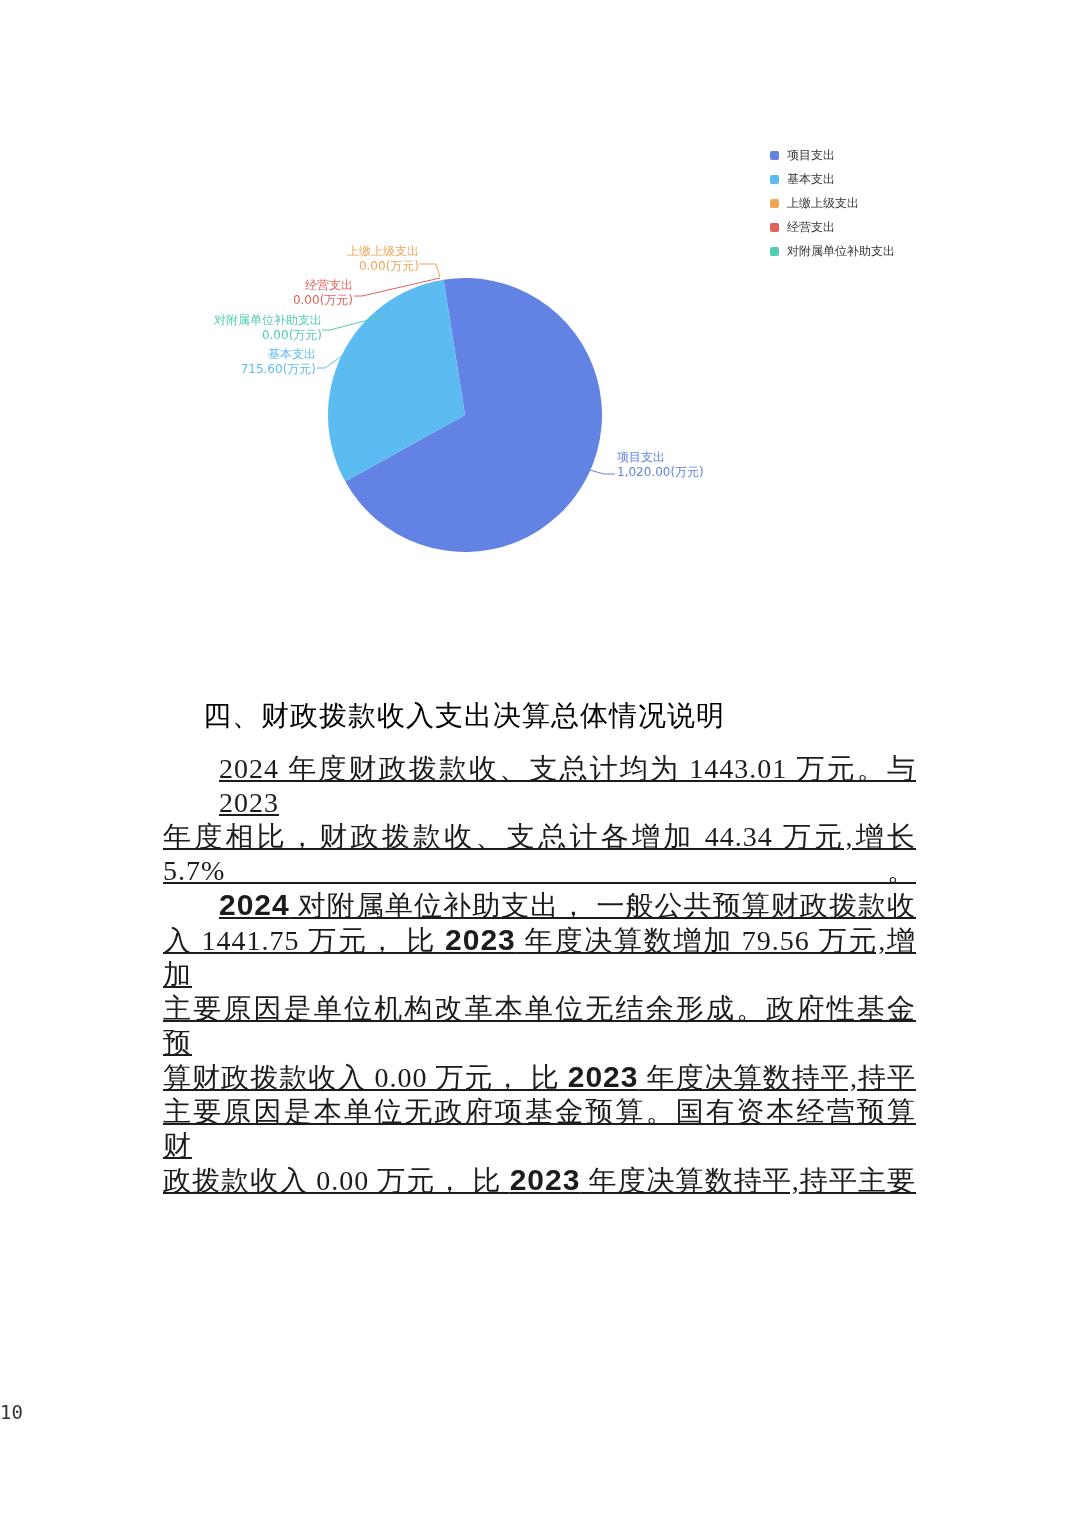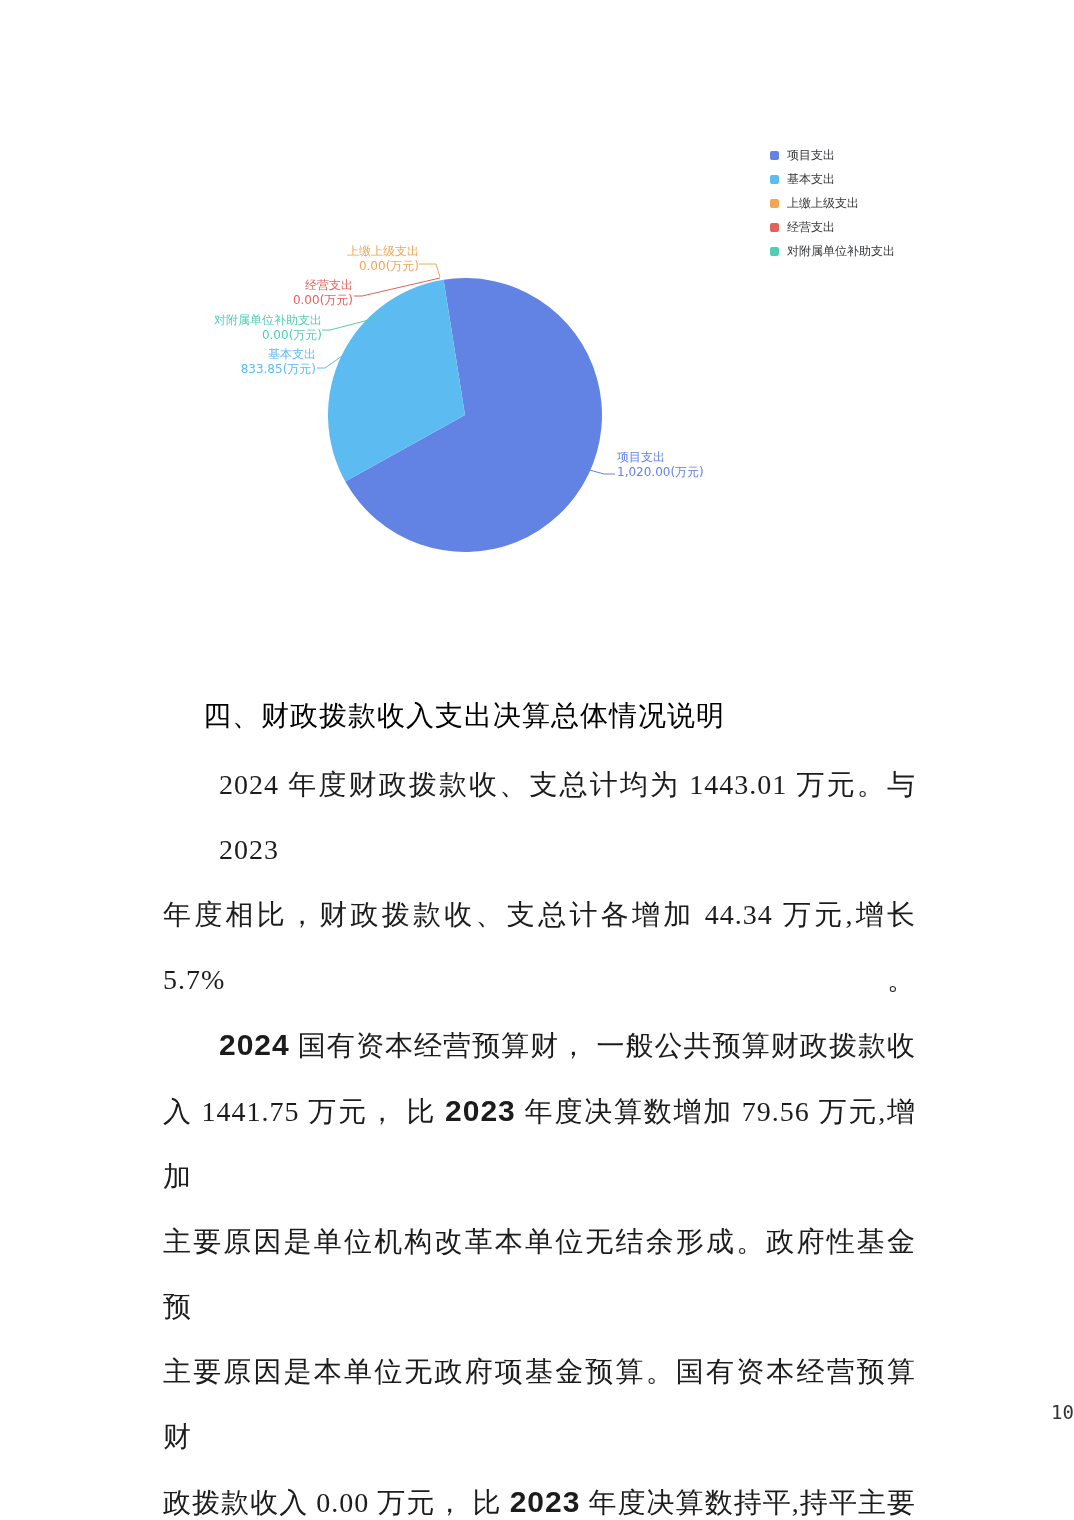--- a/index.html
+++ b/index.html
@@ -31,30 +31,30 @@
   .ltext { color:#333639; }
 
   
   .content { padding:0 158px 0 163px; }
   .heading {
     margin:35px 0 0 40px; color:#000;
     font-family:"Liberation Sans","DejaVu Sans",sans-serif;
     font-weight:400; font-size:28px; line-height:42px; letter-spacing:1px;
   }
   .paragraphs { margin-top:15px; }
-  .line { font-size:28px; line-height:65px; letter-spacing:1px; }
+  .line { font-size:28px; line-height:34px; letter-spacing:1px;text-decoration:underline; }
   .line.j { text-align:justify; text-align-last:justify; }
   .line.ind { padding-left:56px; }
   .line .b {
     font-family:"Liberation Sans","DejaVu Sans",sans-serif;
     font-weight:700; font-size:30px;
   }
 
   .pageno {
-    position:absolute; left:0; top:1401px; width:100%; text-align:right;
+    position:absolute; left:0; top:1401px; width:100%; text-align:left;
     font-family:"DejaVu Sans Mono","Liberation Mono",monospace;
     font-size:19px; color:#333;
   }
 </style>
 </head>
 <body>
 
 <div class="page">
 
   <div class="chart">
@@ -79,21 +79,21 @@
     <div class="plabel" style="right: 721px; top: 278px; color: rgb(224, 98, 90);">
       <div>经营支出</div>
       <div>0.00(万元)</div>
     </div>
     <div class="plabel" style="right: 752px; top: 313px; color: rgb(82, 205, 180);">
       <div>对附属单位补助支出</div>
       <div>0.00(万元)</div>
     </div>
     <div class="plabel" style="right: 758px; top: 347px; color: rgb(92, 188, 242);">
       <div>基本支出</div>
-      <div>833.85(万元)</div>
+      <div>715.60(万元)</div>
     </div>
     <div class="plabel left" style="left: 617px; top: 450px; color: rgb(98, 130, 228);">
       <div>项目支出</div>
       <div>1,020.00(万元)</div>
     </div>
 
     <div class="legend">
         <div class="lrow">
           <span class="lswatch" style="color: rgb(98, 130, 228);"></span>
           <span class="ltext">项目支出</span>
@@ -118,23 +118,24 @@
   </div>
 
   <div class="content">
     <h2 class="heading">四、财政拨款收入支出决算总体情况说明</h2>
     <div class="paragraphs">
         <div>
           <div class="line j ind"><span>2024 年度财政拨款收、支总计均为 1443.01 万元。与 2023</span></div>
           <div class="line j"><span>年度相比，财政拨款收、支总计各增加 44.34 万元,增长 5.7%。</span></div>
         </div>
         <div>
-          <div class="line j ind"><span class="b">2024</span><span> 国有资本经营预算财， 一般公共预算财政拨款收</span></div>
+          <div class="line j ind"><span class="b">2024</span><span> 对附属单位补助支出， 一般公共预算财政拨款收</span></div>
           <div class="line j"><span>入 1441.75 万元， 比 </span><span class="b">2023</span><span> 年度决算数增加 79.56 万元,增加</span></div>
           <div class="line j"><span>主要原因是单位机构改革本单位无结余形成。政府性基金预</span></div>
+          <div class="line j"><span>算财政拨款收入 0.00 万元， 比 </span><span class="b">2023</span><span> 年度决算数持平,持平</span></div>
           <div class="line j"><span>主要原因是本单位无政府项基金预算。国有资本经营预算财</span></div>
           <div class="line j"><span>政拨款收入 0.00 万元， 比 </span><span class="b">2023</span><span> 年度决算数持平,持平主要</span></div>
         </div>
       </div>
 
   </div>
 
   <div class="pageno">10</div>
 </div>
 

